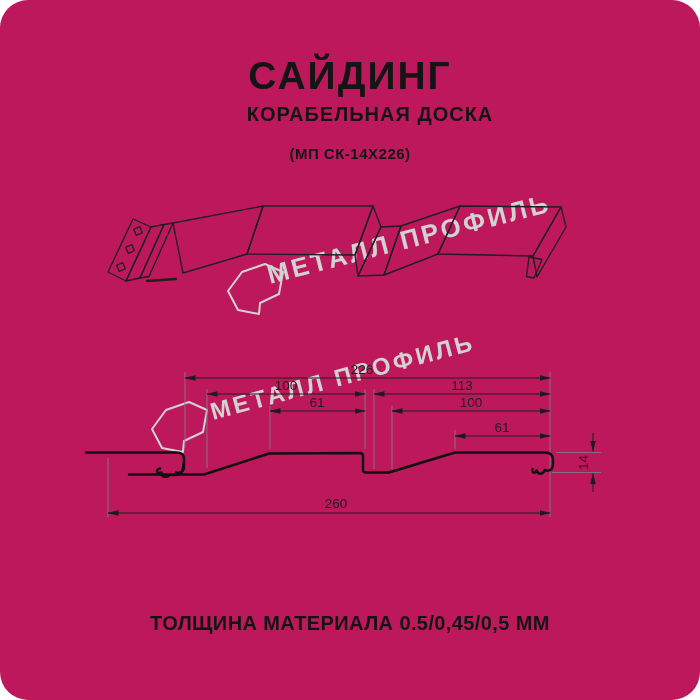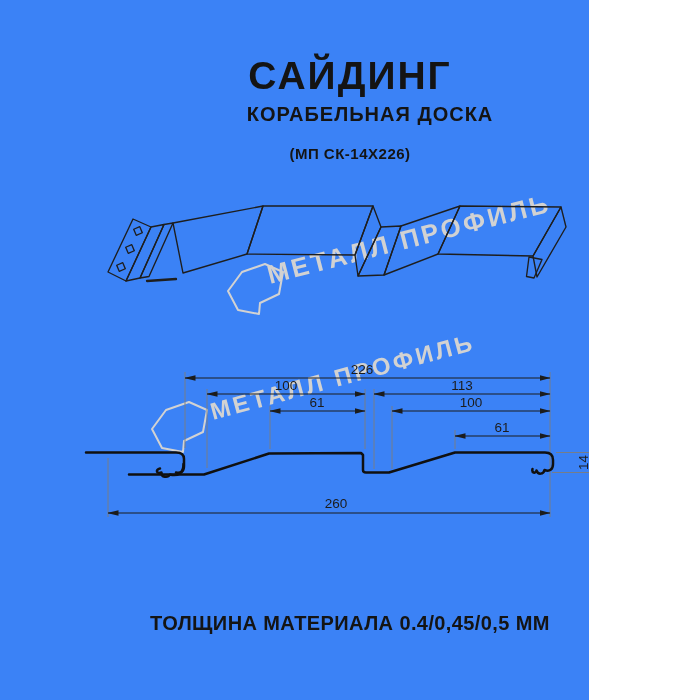--- a/index.html
+++ b/index.html
@@ -1,18 +1,18 @@
 <!DOCTYPE html>
 <html><head>
 <meta charset="utf-8">
 <style>
   html,body{margin:0;padding:0;background:#ffffff;}
   .canvas{
-    position:relative;width:589px;height:700px;background:#3b82f6;
-    overflow:hidden;font-family:"Liberation Sans",sans-serif;
+    position:relative;width:700px;height:700px;background:#be185d;
+    overflow:hidden;font-family:"Liberation Sans",sans-serif;border-radius:28px;
   }
   .hdr{position:absolute;top:56px;left:0;width:700px;text-align:center;color:#141414;}
   .title{font-size:39px;font-weight:bold;letter-spacing:2px;line-height:1;}
   .subtitle{margin-top:9px;font-size:20px;font-weight:bold;letter-spacing:1px;line-height:1;padding-left:40px;}
   .code{margin-top:22px;font-size:15px;font-weight:bold;letter-spacing:0.5px;line-height:1;}
   .footer{position:absolute;top:612px;left:0;width:700px;text-align:center;
     font-size:20px;font-weight:bold;letter-spacing:0.4px;color:#141414;}
   svg.draw{position:absolute;left:0;top:0;}
   
   .wm-text{font-family:"Liberation Sans",sans-serif;font-size:26px;font-weight:bold;
@@ -131,15 +131,15 @@
         <text class="dimtxt" transform="translate(587.5 462.5) rotate(-90)" x="0" y="0">14</text>
       </g>
       <g>
         <line class="dim" x1="108" y1="513" x2="550" y2="513" marker-start="url(#arr)" marker-end="url(#arr)"></line>
         <text class="dimtxt" x="336" y="508">260</text>
       </g>
 
     </g>
   </svg>
 
-  <div class="footer">ТОЛЩИНА МАТЕРИАЛА 0.4/0,45/0,5 ММ</div>
+  <div class="footer">ТОЛЩИНА МАТЕРИАЛА 0.5/0,45/0,5 ММ</div>
 
 </div>
 
 </body></html>

